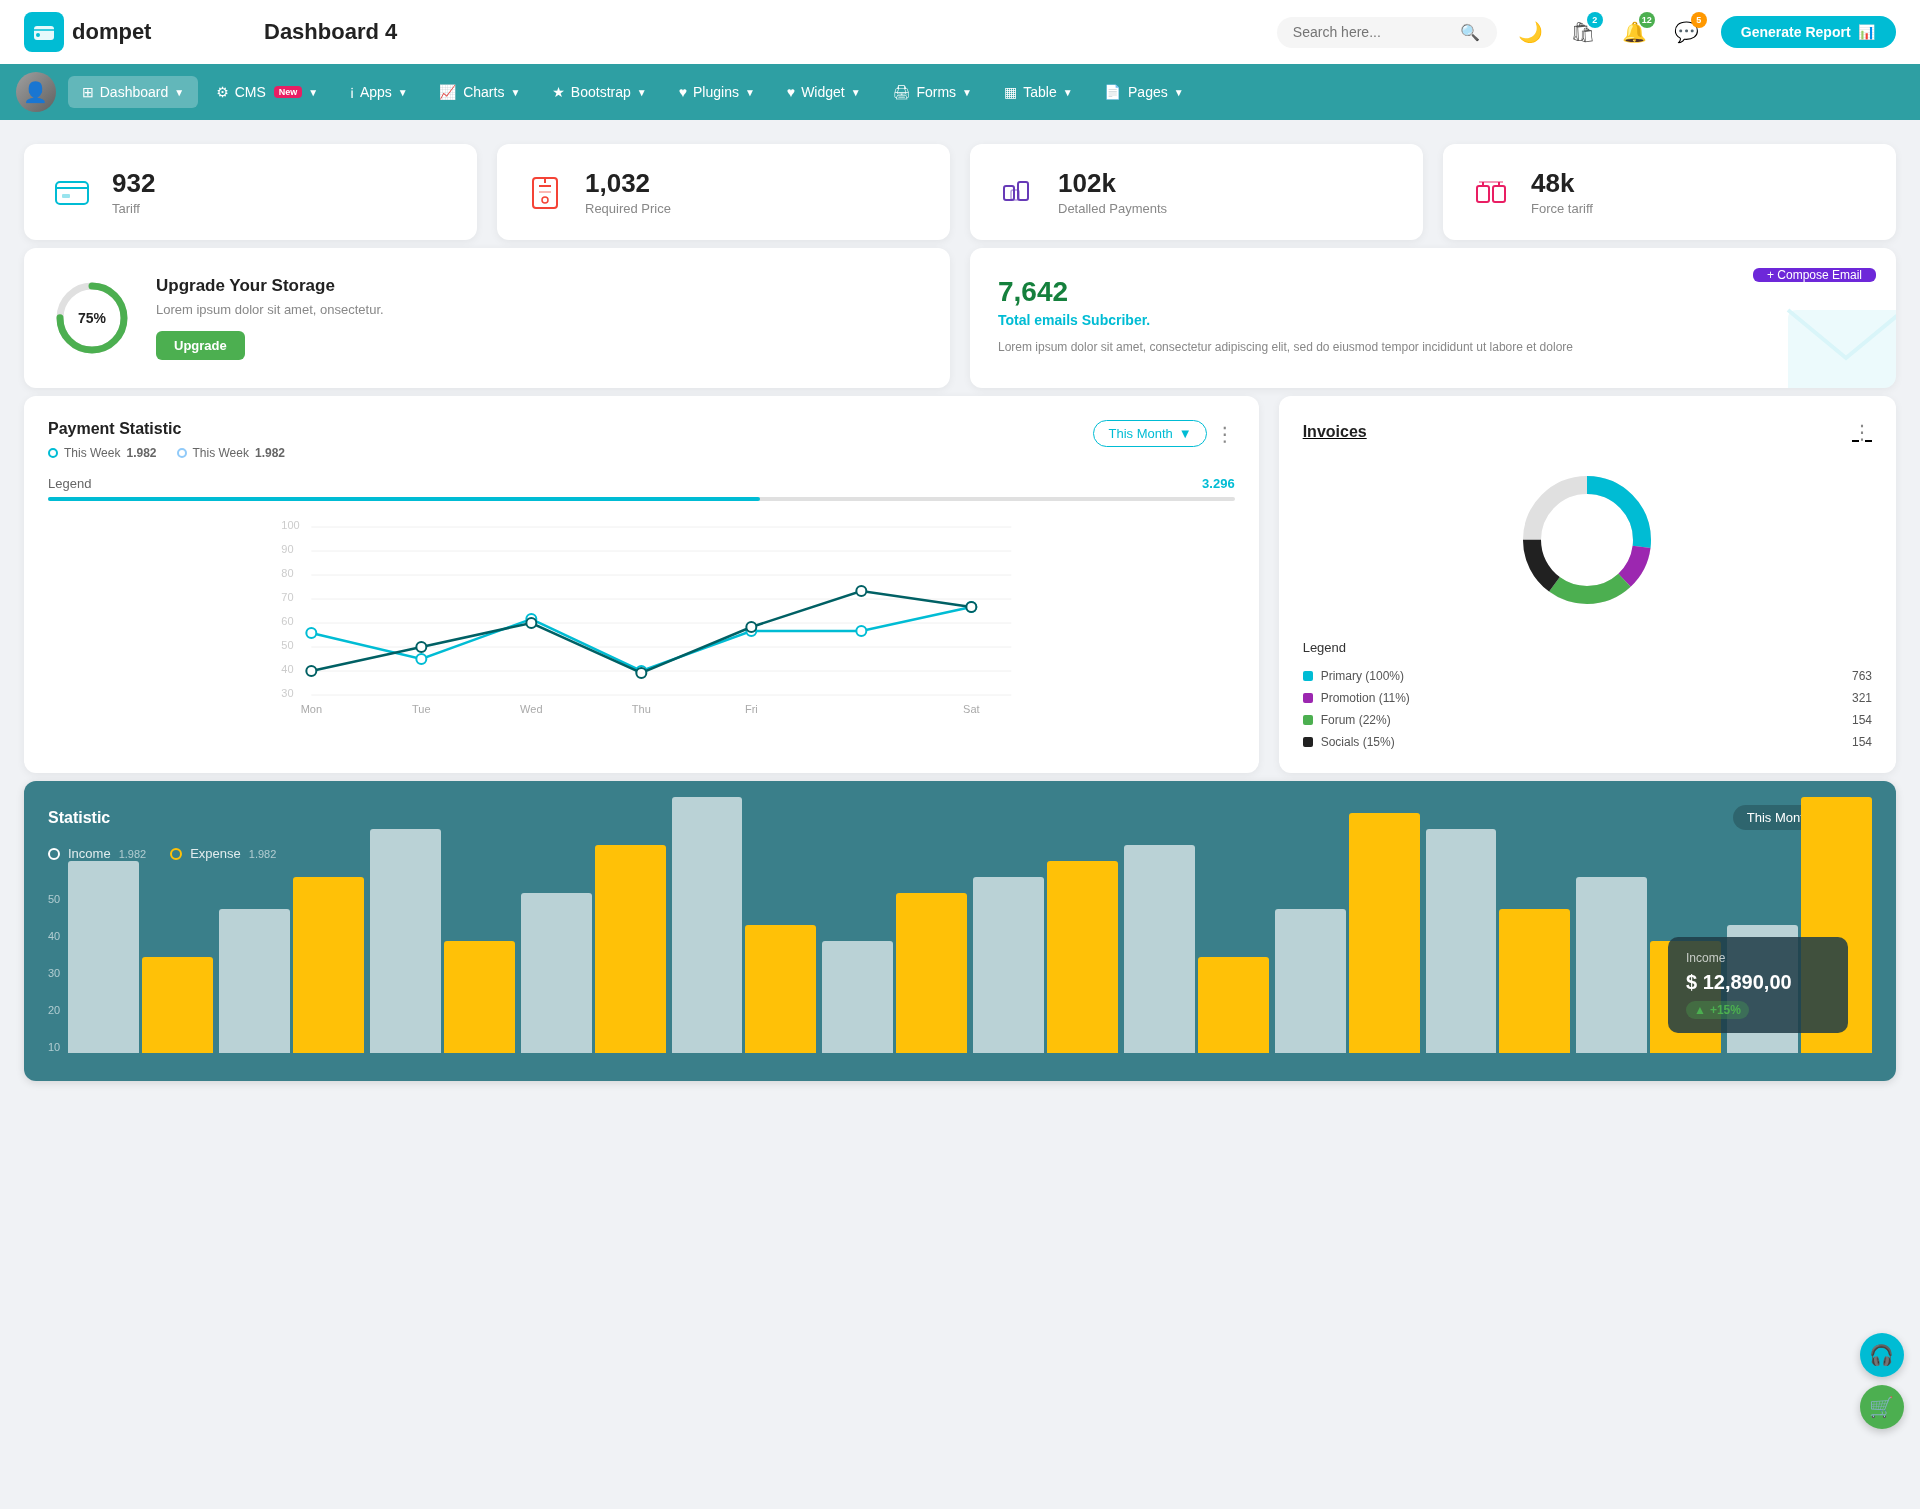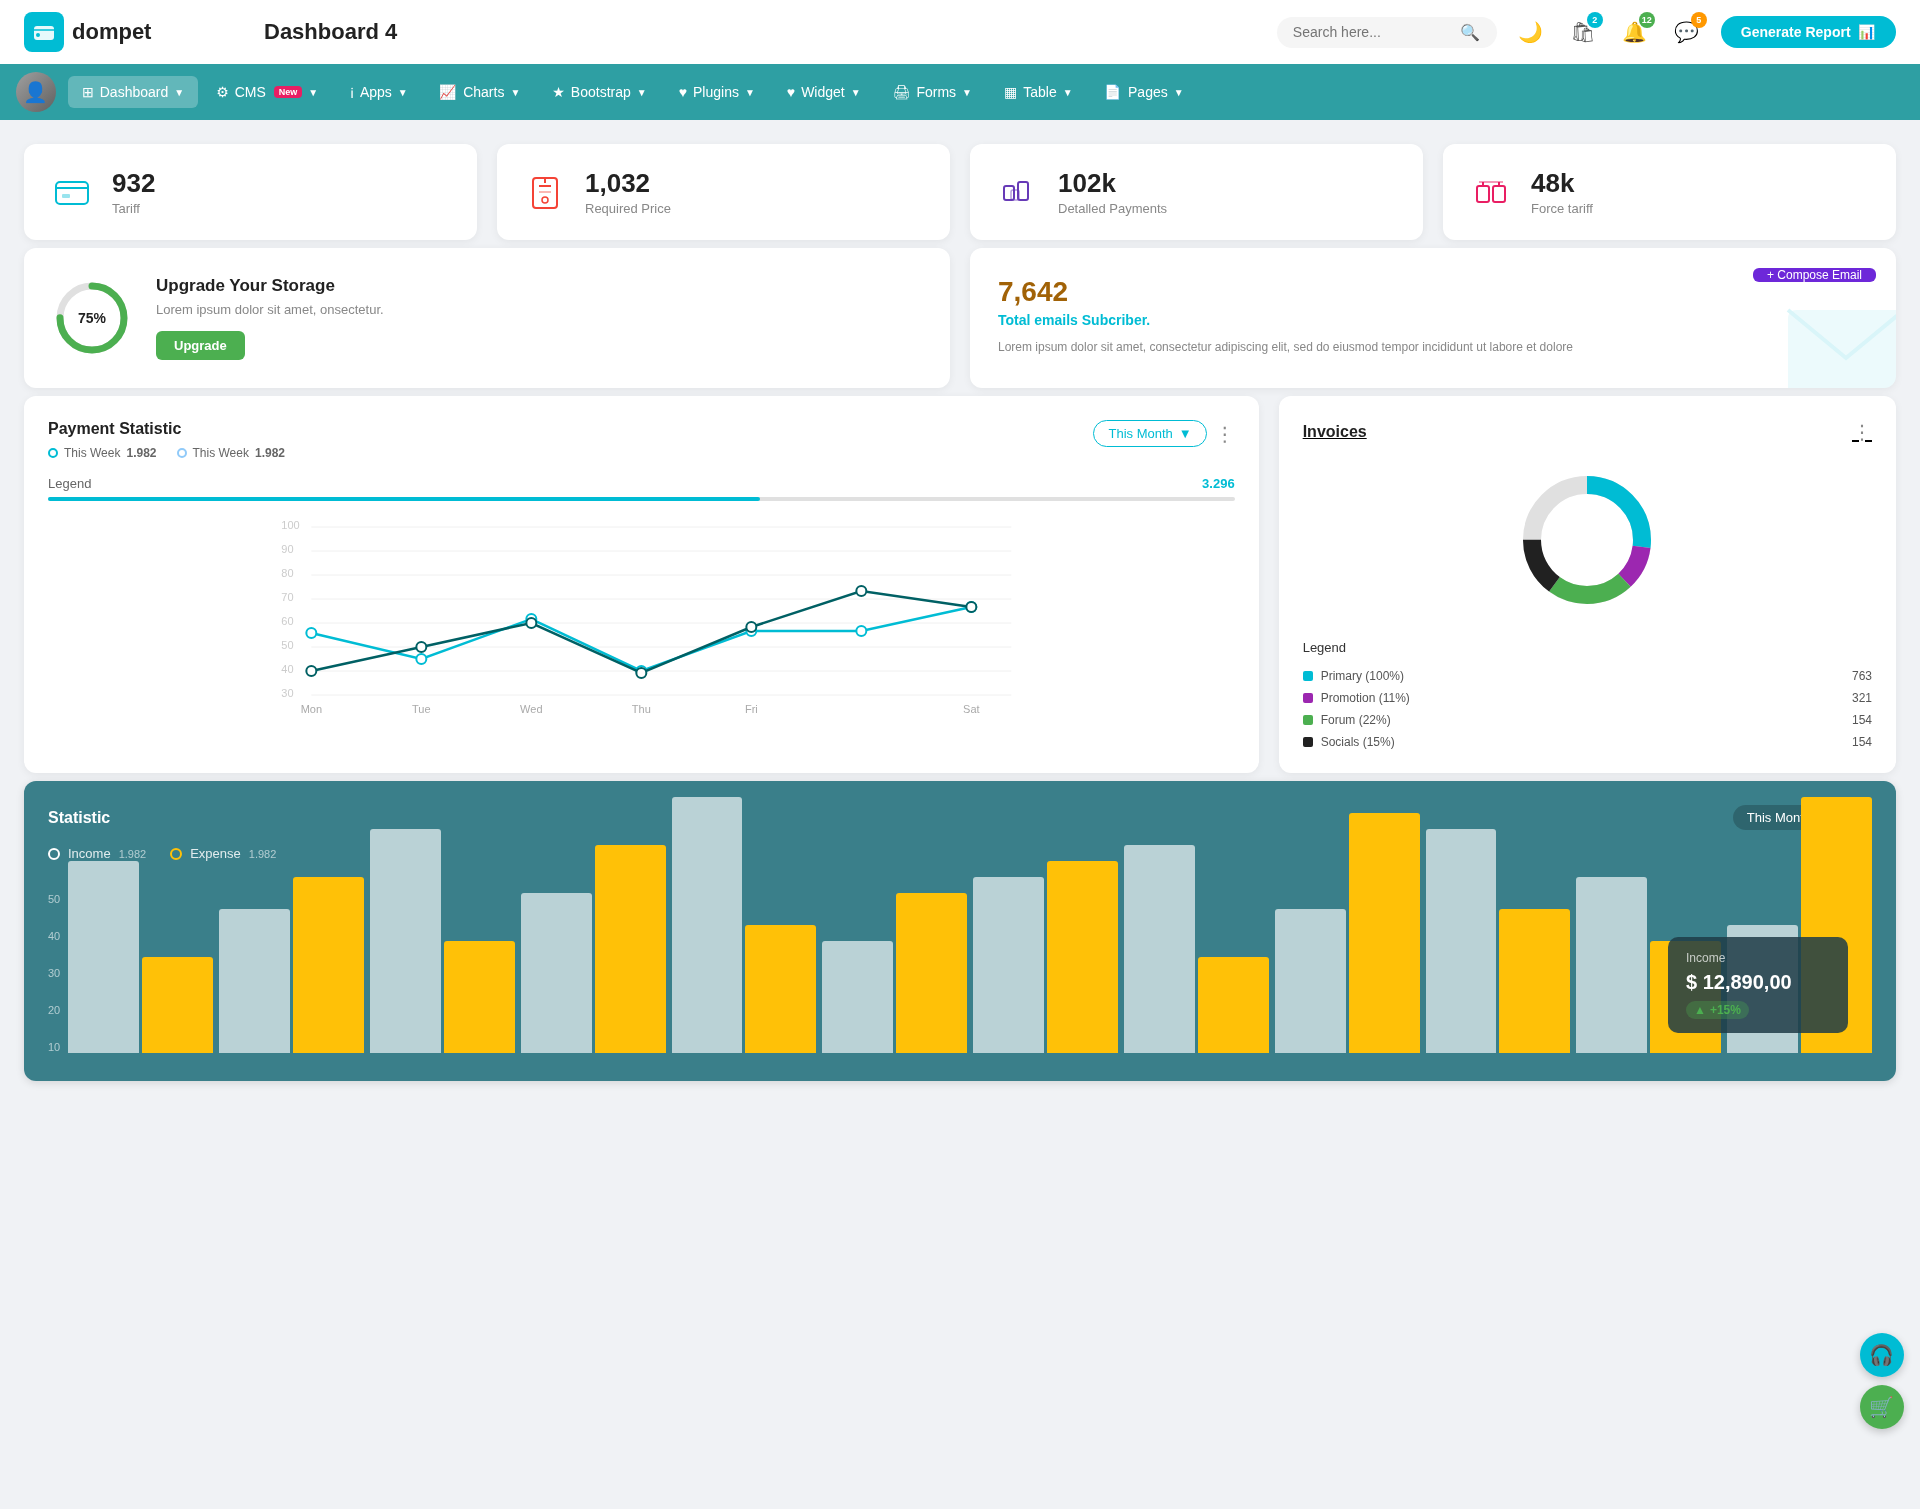--- a/index.html
+++ b/index.html
@@ -273,21 +273,21 @@
       color: white;
       border: none;
       border-radius: 6px;
       padding: 0 14px;
       font-size: 12px;
       cursor: pointer;
     }
     .email-count {
       font-size: 28px;
       font-weight: 700;
-      color: #a16207;
+      color: #15803d;
       margin-bottom: 4px;
     }
     .email-subtitle {
       font-size: 14px;
       color: #00bcd4;
       margin-bottom: 10px;
       font-weight: 600;
     }
     .email-desc {
       font-size: 12px;

